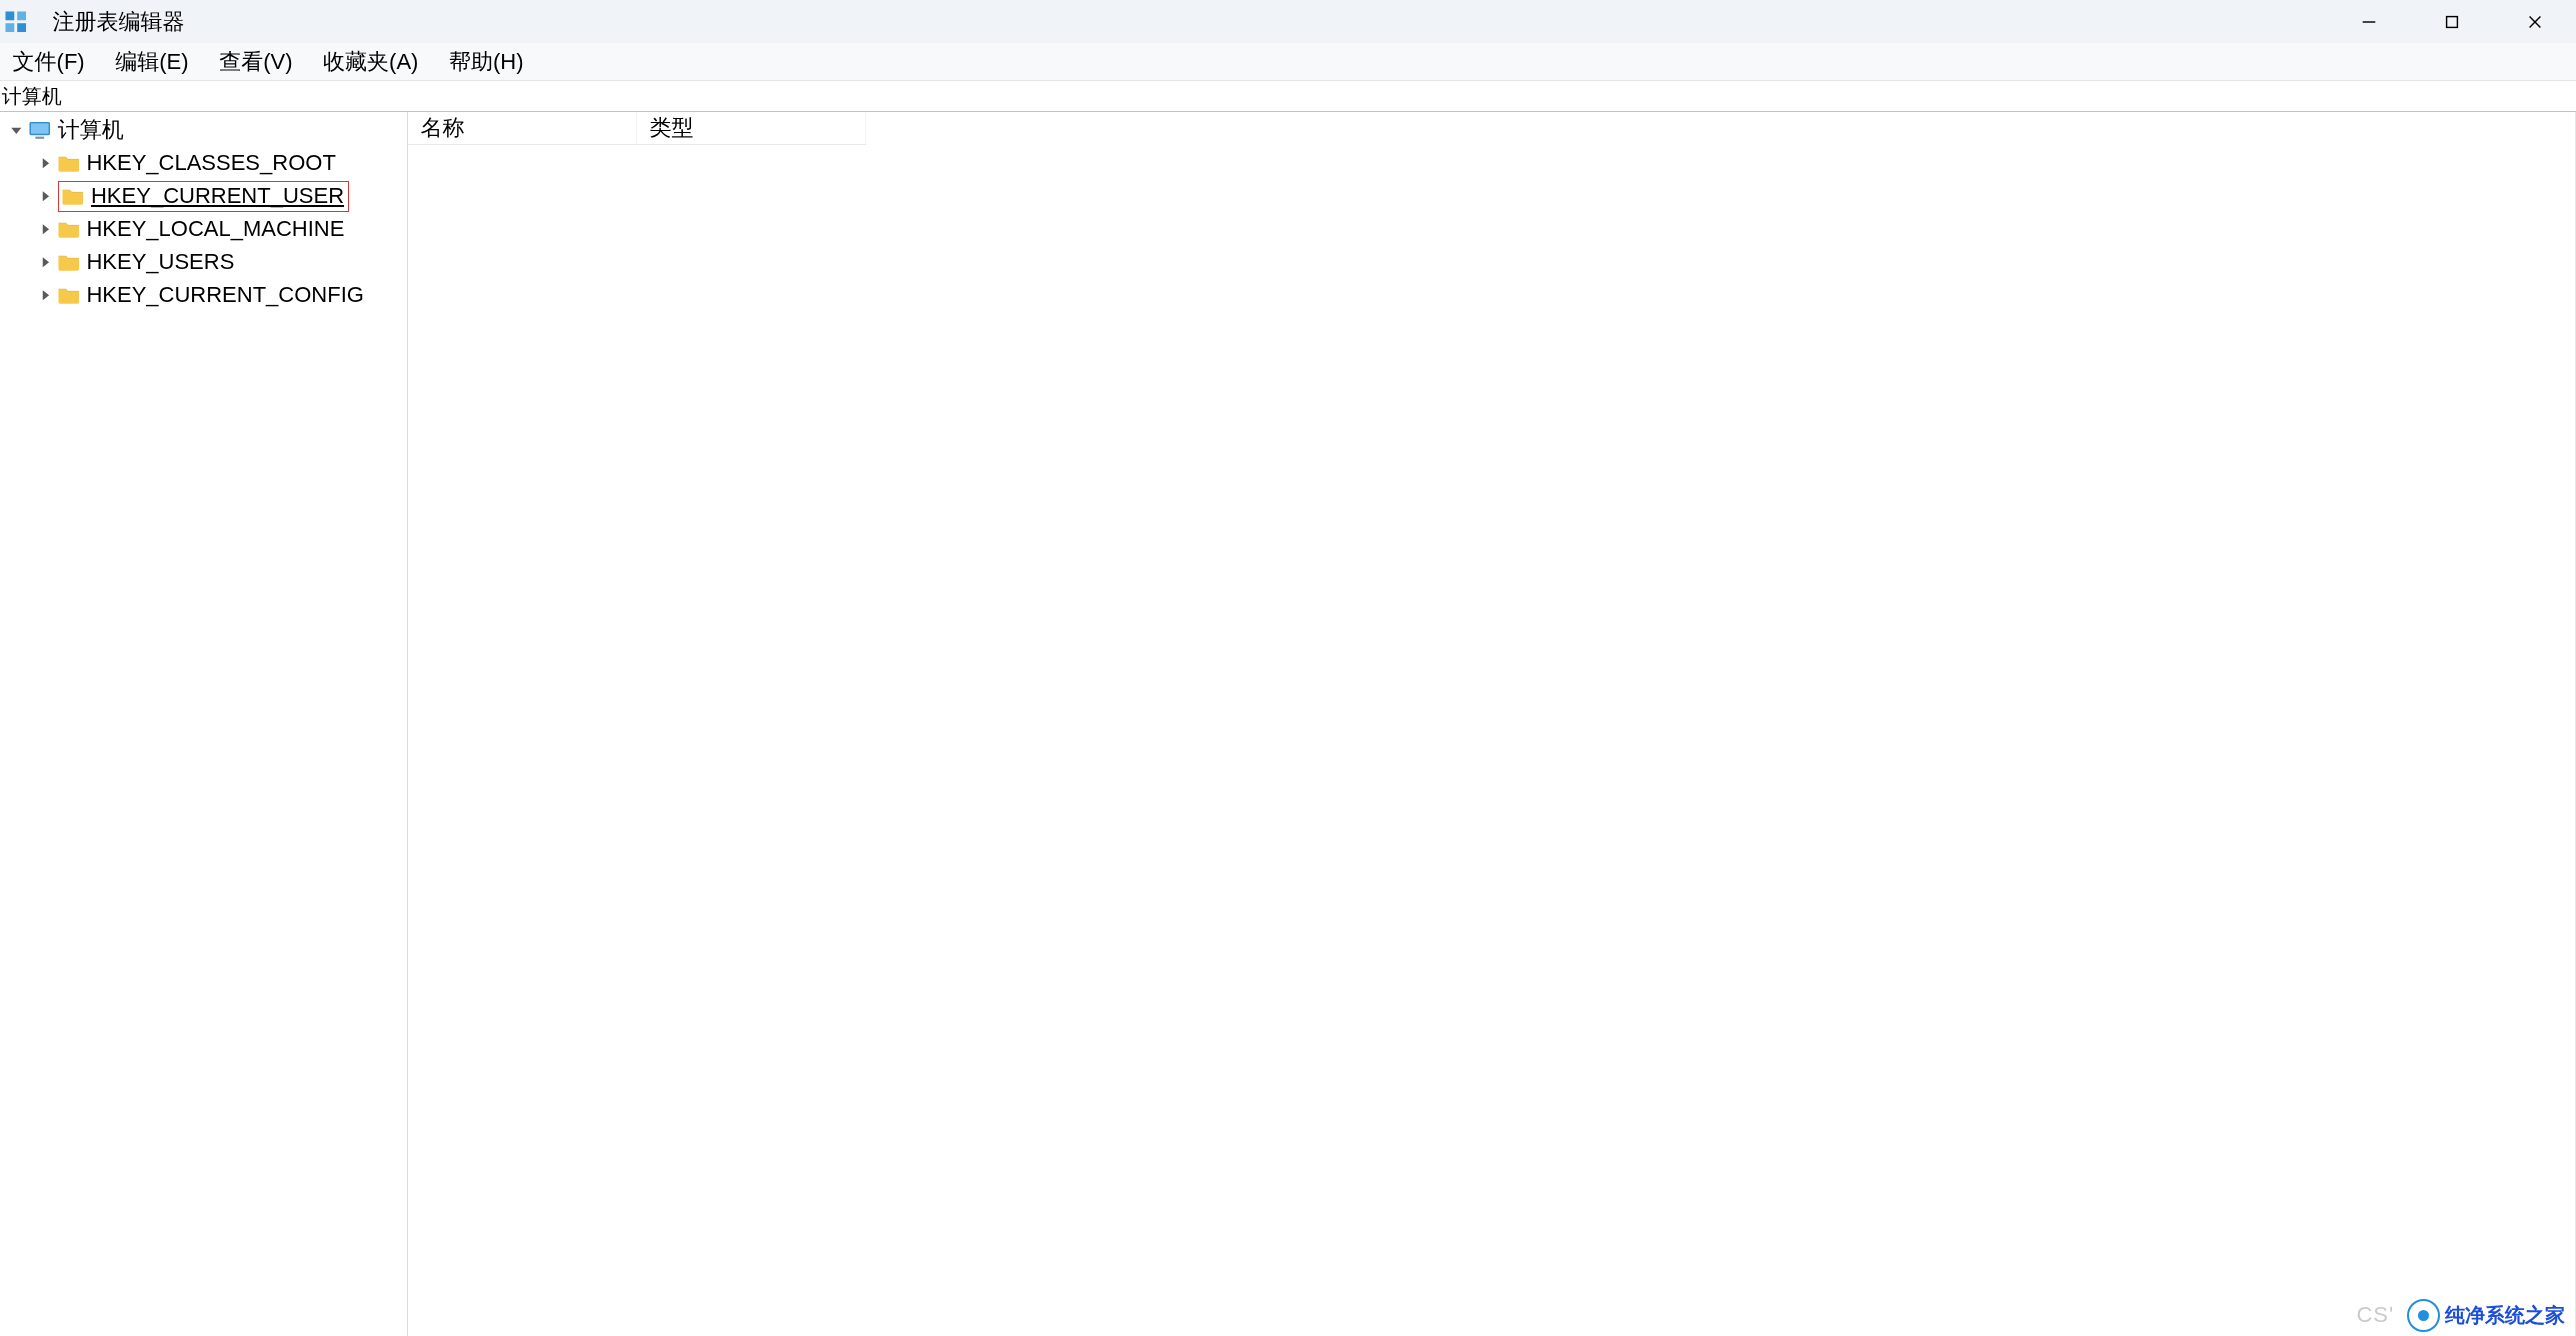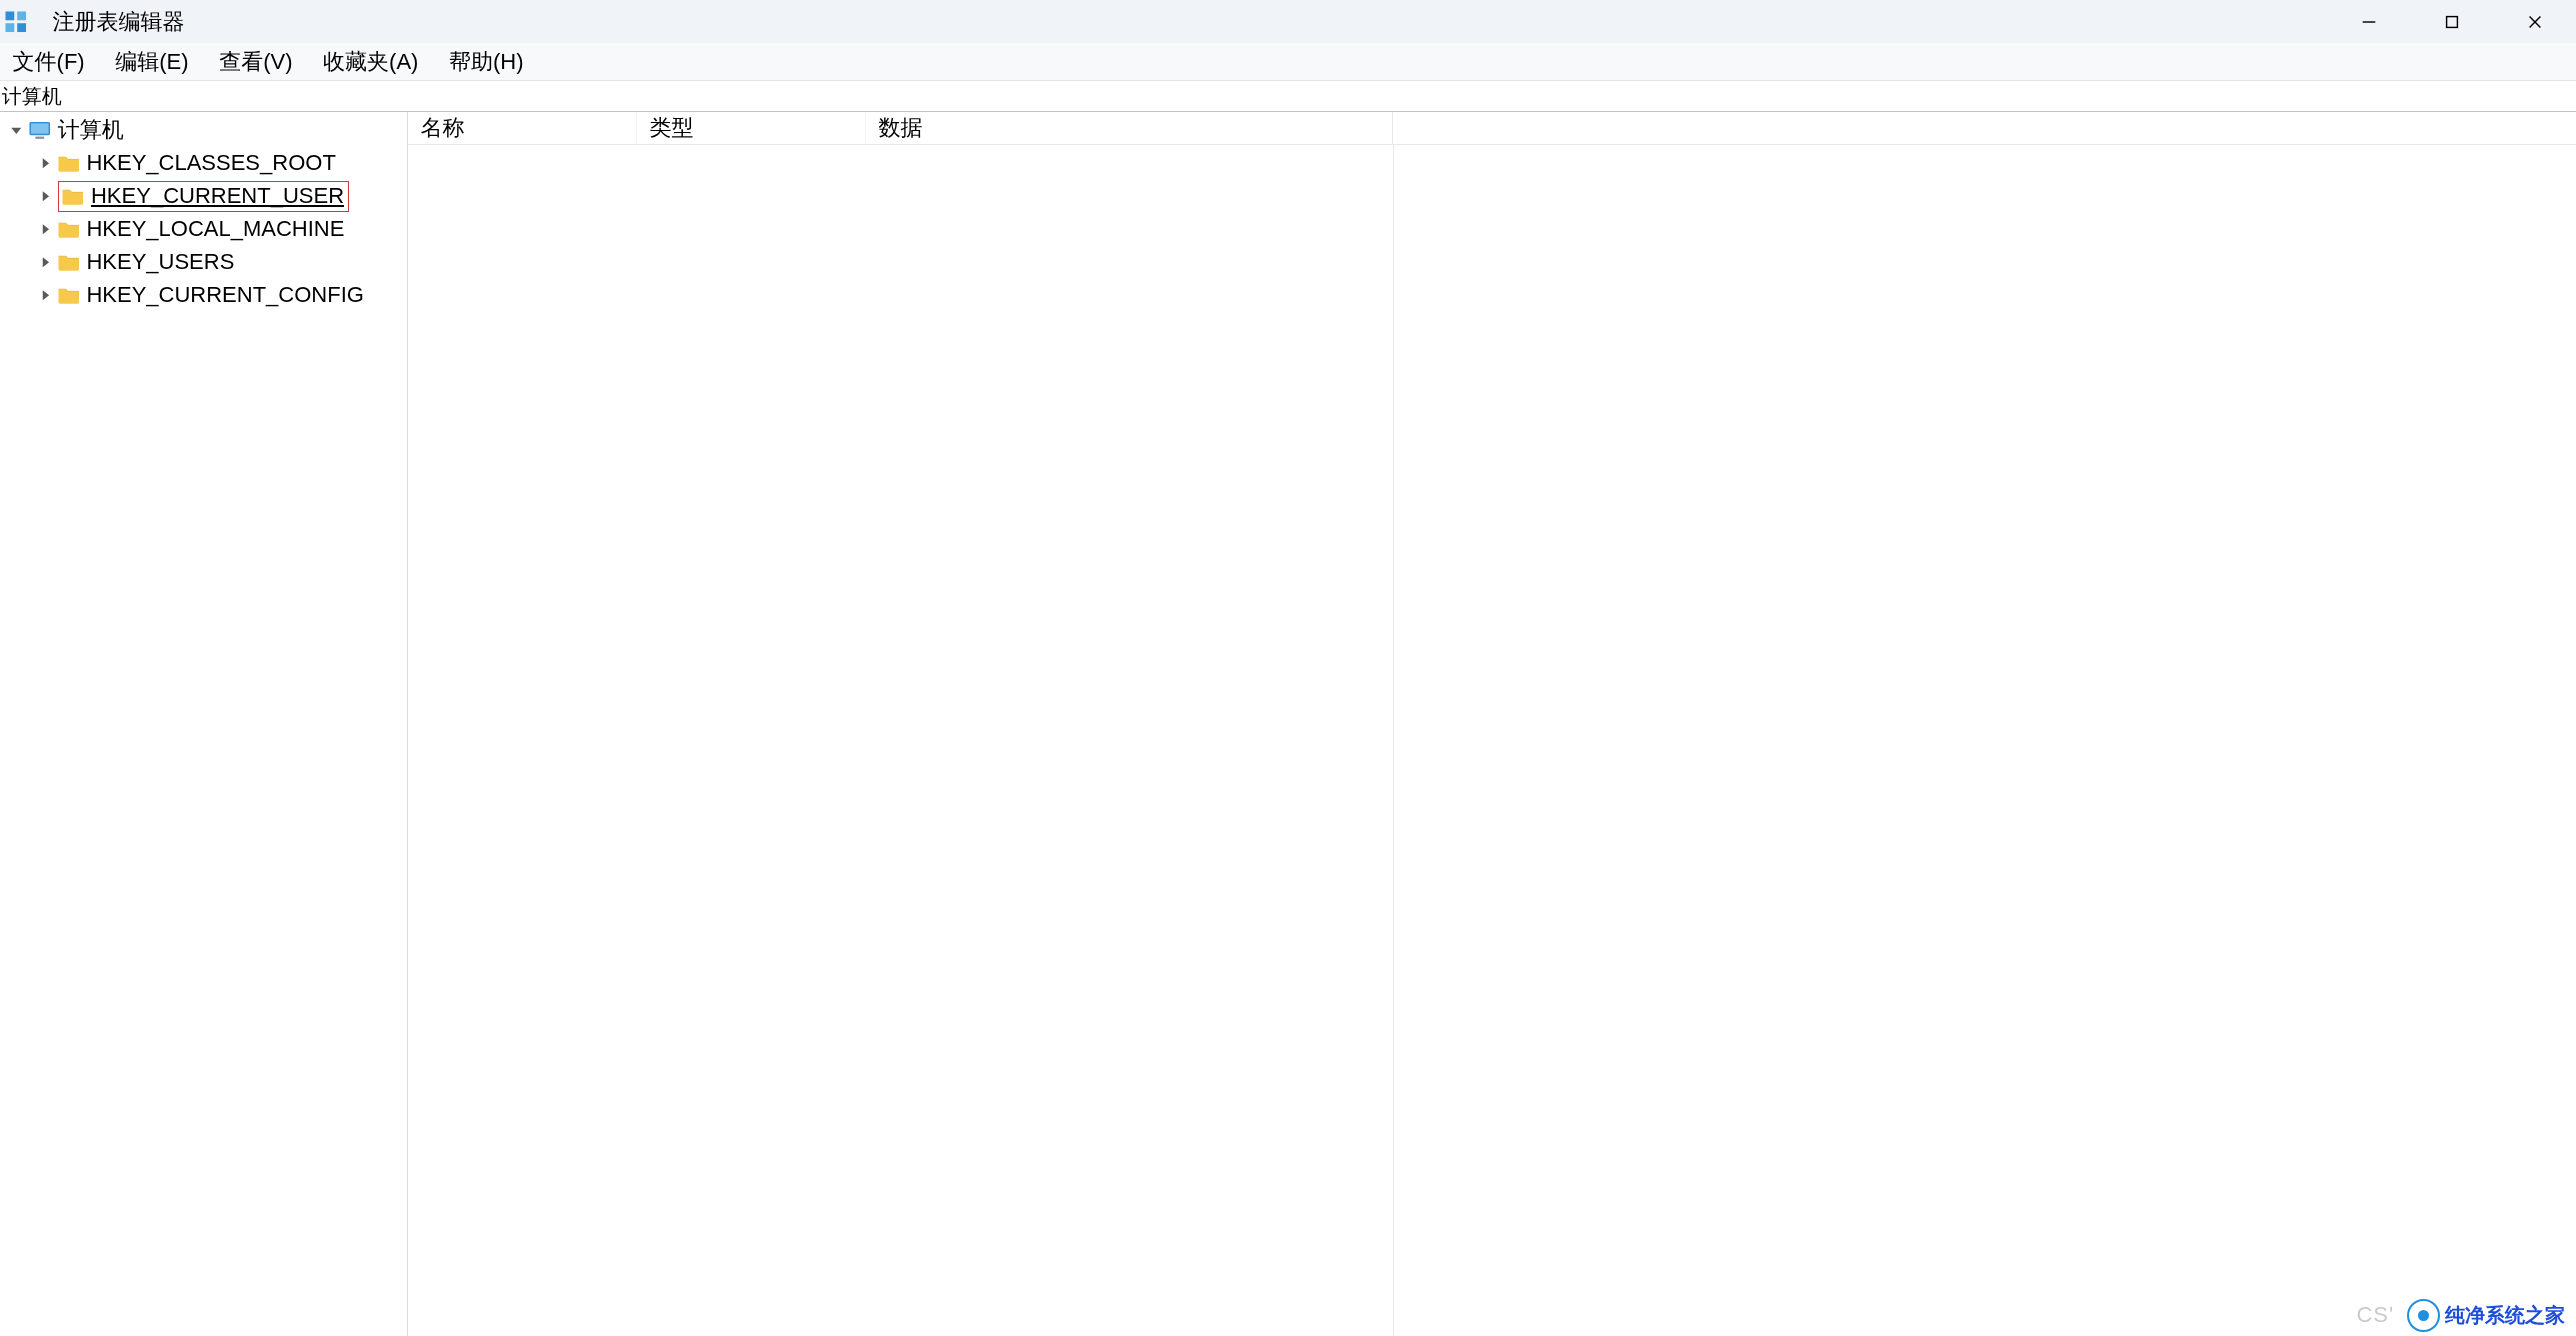--- a/index.html
+++ b/index.html
@@ -114,21 +114,21 @@
     border: 1.8px solid #d33a36;
     padding: 0px 3.6px 0px 1.8px;
     display: inline-flex;
     align-items: center;
     height: 31px;
     text-decoration: underline;
   }
   .tree-node.selected .arrow { margin-right: 1.8px; }
 
   
-  .list-pane { flex: 1; display: flex; flex-direction: column; }
+  .list-pane { flex: 1; display: flex; }
   .list-header {
     display: flex;
     height: 33px;
     border-bottom: 0.9px solid #e6e8ea;
     font-size: 22px;
     color: #000;
     align-items: center;
   }
   .col {
     padding-left: 12.6px;
@@ -313,21 +313,20 @@
 
       </div>
       </div>
 
   </div>
 
   <div class="list-pane">
     <div class="list-header">
       <div class="col col-name">名称</div>
       <div class="col col-type">类型</div>
-      <div class="col col-data">数据</div>
     </div>
     <div class="list-body"></div>
   </div>
 
 </div>
 
 <div class="watermark">
   <span class="wm-cs">CS'</span>
   <div class="wm-badge">
     <span class="wm-badge-icon">

